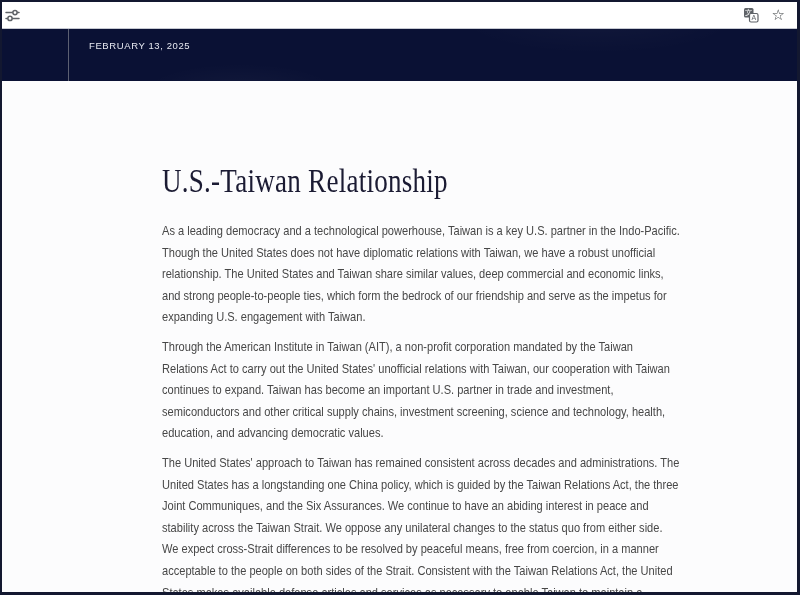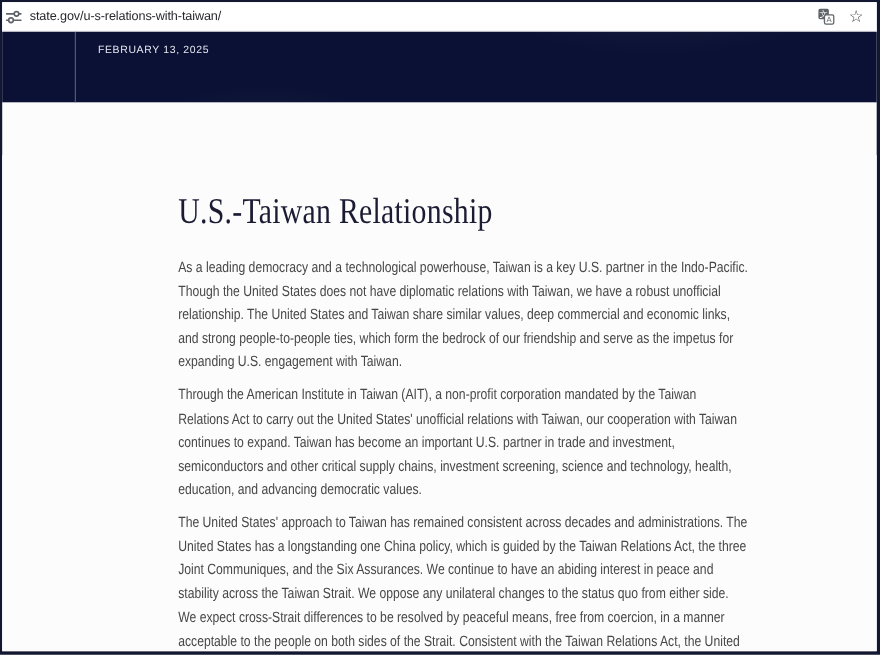--- a/index.html
+++ b/index.html
@@ -34,21 +34,21 @@
     white-space: nowrap;
   }
   .bar-right { margin-left: auto; display: flex; align-items: center; gap: 13px; }
   .star-glyph {
     font-size: 15px; line-height: 15px; color: #3c4043;
     font-family: "DejaVu Sans", sans-serif;
   }
   
   .banner {
     flex: none;
-    height: 64px;
+    height: 52px;
     position: relative;
     background:
       radial-gradient(140px 40px at 30% 120%, rgba(255,255,255,0.035), transparent 70%),
       radial-gradient(200px 50px at 75% -20%, rgba(255,255,255,0.03), transparent 70%),
       #0a1134;
   }
   .banner-divider {
     position: absolute;
     left: 66px; top: 0; bottom: 0;
     width: 1px;
@@ -101,21 +101,20 @@
     <span class="icon">
       <svg width="15" height="15" viewBox="0 0 15 15">
         <g stroke="#5f6368" stroke-width="1.5" fill="none" stroke-linecap="round">
           <line x1="1" y1="4.6" x2="14" y2="4.6"></line>
           <line x1="1" y1="10.4" x2="14" y2="10.4"></line>
           <circle cx="10" cy="4.6" r="2.1" fill="#ffffff"></circle>
           <circle cx="5" cy="10.4" r="2.1" fill="#ffffff"></circle>
         </g>
       </svg>
     </span>
-    <span class="url-text">state.gov/u-s-relations-with-taiwan/</span>
 
     <span class="bar-right">
       <span class="icon">
         <svg width="16" height="16" viewBox="0 0 16 16">
           <rect x="1" y="1" width="9.5" height="9.5" rx="1.5" fill="#5f6368"></rect>
           <text x="5.7" y="8.4" font-size="7.5" text-anchor="middle" fill="#ffffff" font-family="DejaVu Sans, sans-serif">文</text>
           <rect x="6.5" y="6.5" width="8.5" height="8.5" rx="1.5" fill="#ffffff" stroke="#5f6368" stroke-width="1.2"></rect>
           <text x="10.8" y="13.4" font-size="7" text-anchor="middle" fill="#5f6368" font-family="Liberation Sans, sans-serif">A</text>
         </svg>
       </span>

